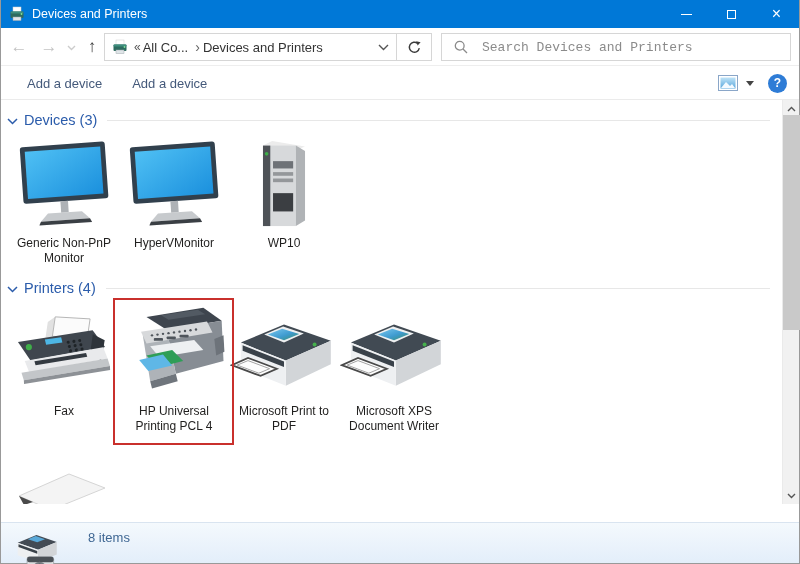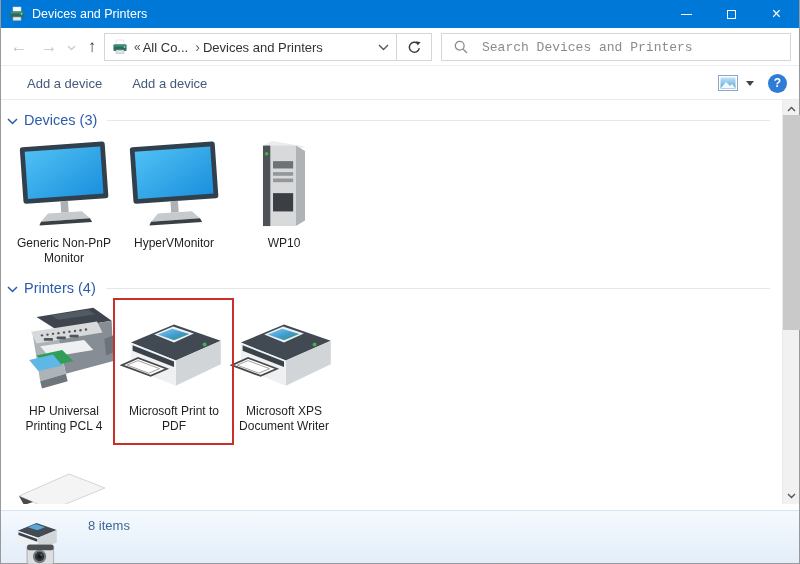--- a/index.html
+++ b/index.html
@@ -59,21 +59,21 @@
   .highlight-box { position:absolute; left:112px; top:198px; width:121px; height:147px; border:2px solid #c9302c; }
   .partial-device { position:absolute; left:16px; top:372px; }
 
   
   .scrollbar { position:absolute; top:100px; right:0; width:17px; bottom:59px; background:#f1f1f1; border-left:1px solid #eaeaea; }
   .sb-arrow { position:absolute; left:0; width:17px; height:17px; display:flex; align-items:center; justify-content:center; }
   .sb-up { top:0; } .sb-down { bottom:0; }
   .sb-thumb { position:absolute; left:0; top:15px; width:17px; height:215px; background:#c9c9c9; }
 
   
-  .statusbar { position:absolute; left:0; right:0; bottom:0; height:53px; background:linear-gradient(#f4f9fd,#e3eefa); border-top:1px solid #d9e4f0;margin-top:31px; }
+  .statusbar { position:absolute; left:0; right:0; bottom:0; height:41px; background:linear-gradient(#f4f9fd,#e3eefa); border-top:1px solid #d9e4f0;margin-top:31px; }
   .status-text { position:absolute; left:87px; top:7px; font-size:13px; color:#3f6793; }
   .status-icon { position:absolute; left:12px; top:8px; }
 
   .hidden-defs { position:absolute; width:0; height:0; overflow:hidden; }
 </style>
 </head>
 <body>
 
 <svg class="hidden-defs" xmlns="http://www.w3.org/2000/svg" aria-hidden="true">
   <defs>
@@ -325,20 +325,28 @@
       <svg class="chev" width="11" height="7">
           <polyline points="1,1 5.5,5.5 10,1" fill="none" stroke="#2b5cab" stroke-width="1.5"></polyline>
         </svg>
       <span class="sh-label">Printers (4)</span>
       <span class="sh-line"></span>
     </div>
 
     <div class="tile-row row-printers" style="top:200px;">
       <div class="tile">
         <div class="iconbox">
+            <svg width="106" height="86">
+              <use href="#sym-fax"></use>
+            </svg>
+          </div>
+        <div class="tlabel">Fax</div>
+      </div>
+      <div class="tile">
+        <div class="iconbox">
             <svg width="110" height="96">
               <use href="#sym-mfp"></use>
             </svg>
           </div>
         <div class="tlabel">HP Universal Printing PCL 4</div>
       </div>
       <div class="tile">
         <div class="iconbox">
             <svg width="108" height="82">
               <use href="#sym-printer"></use>

